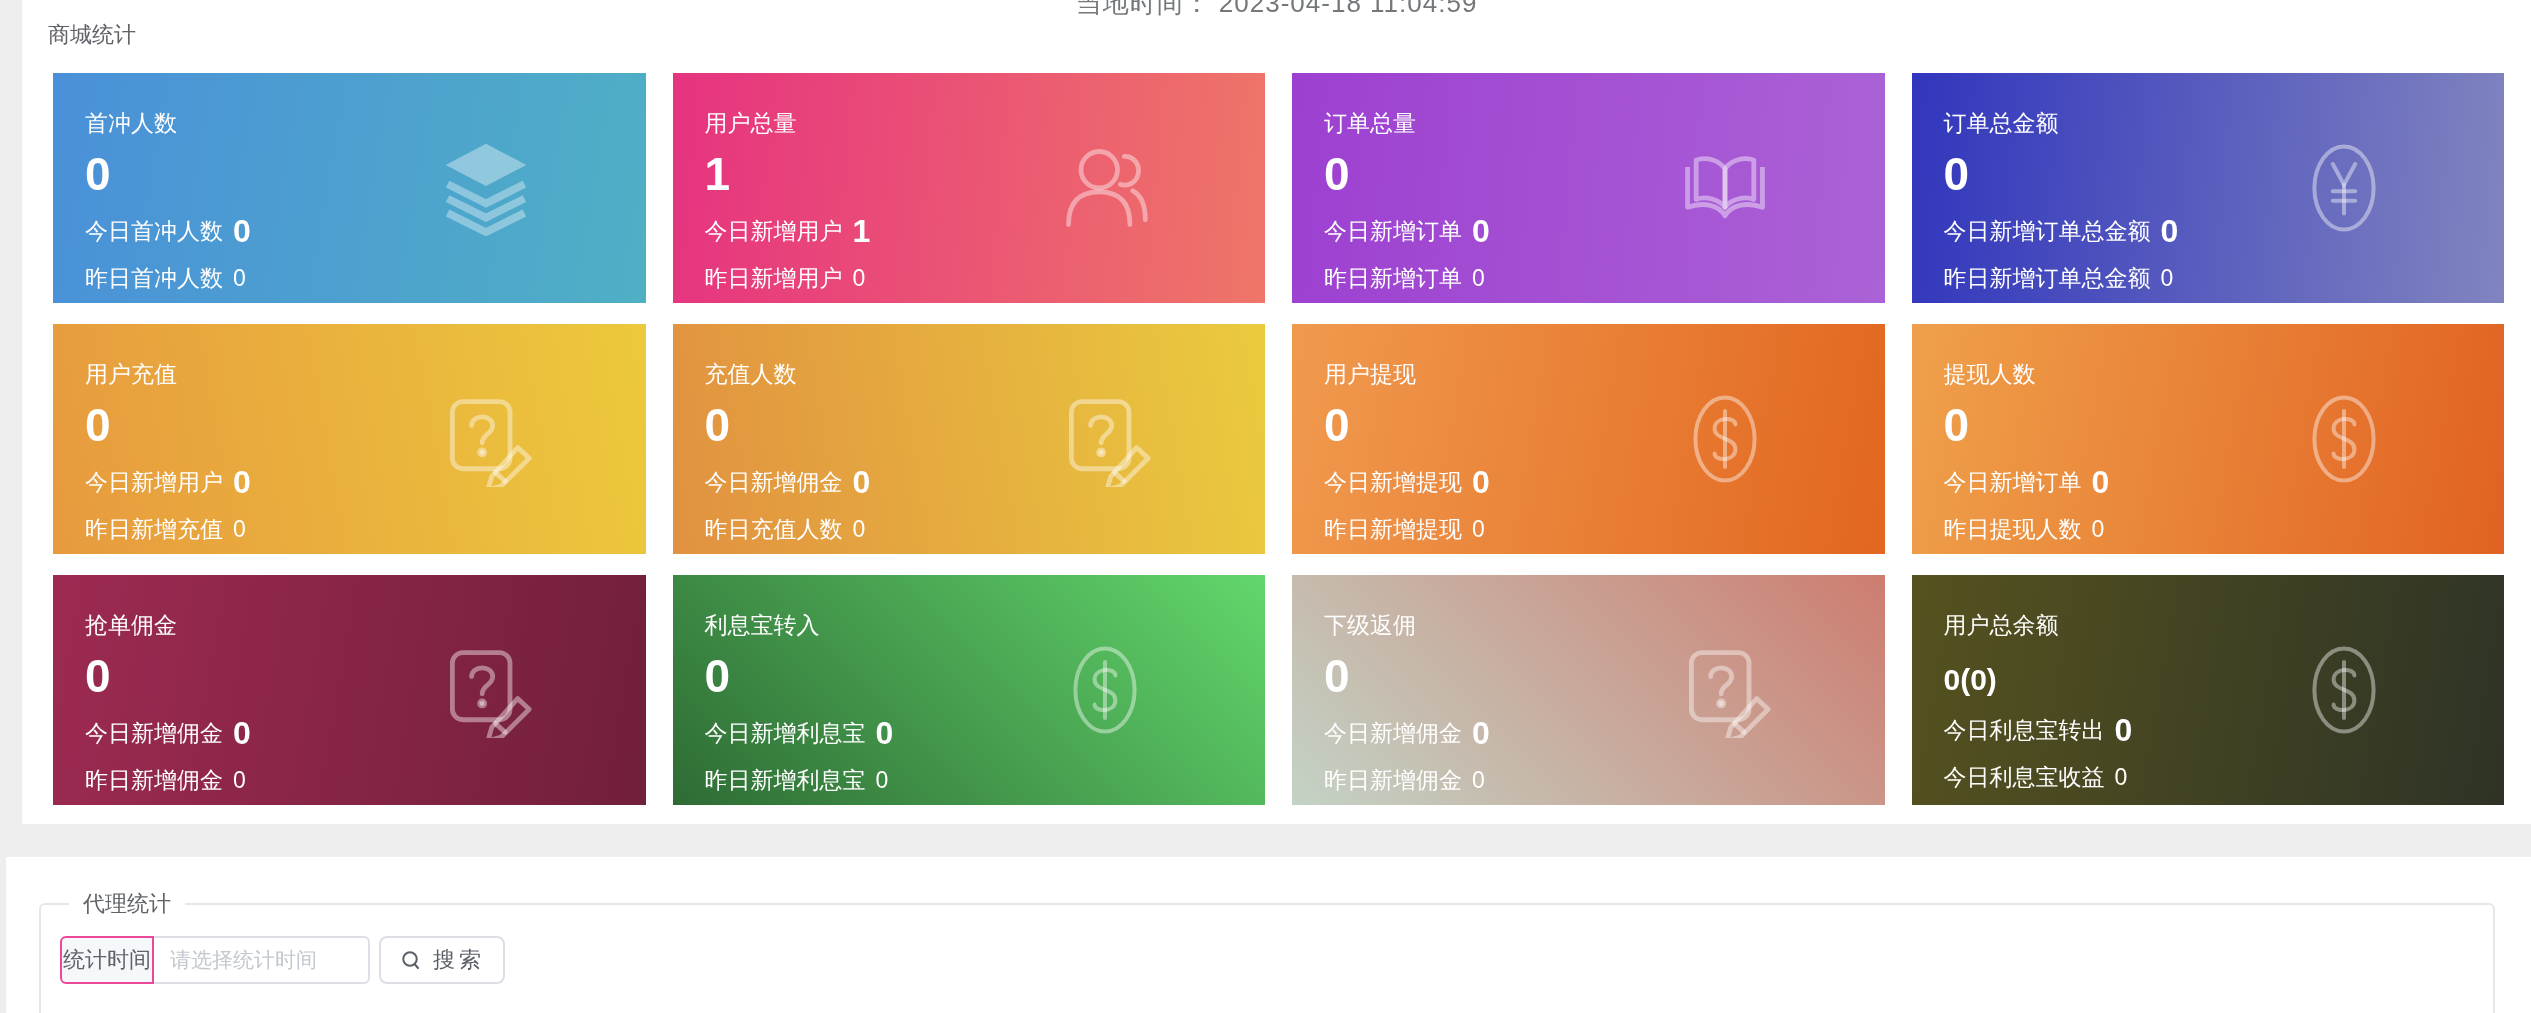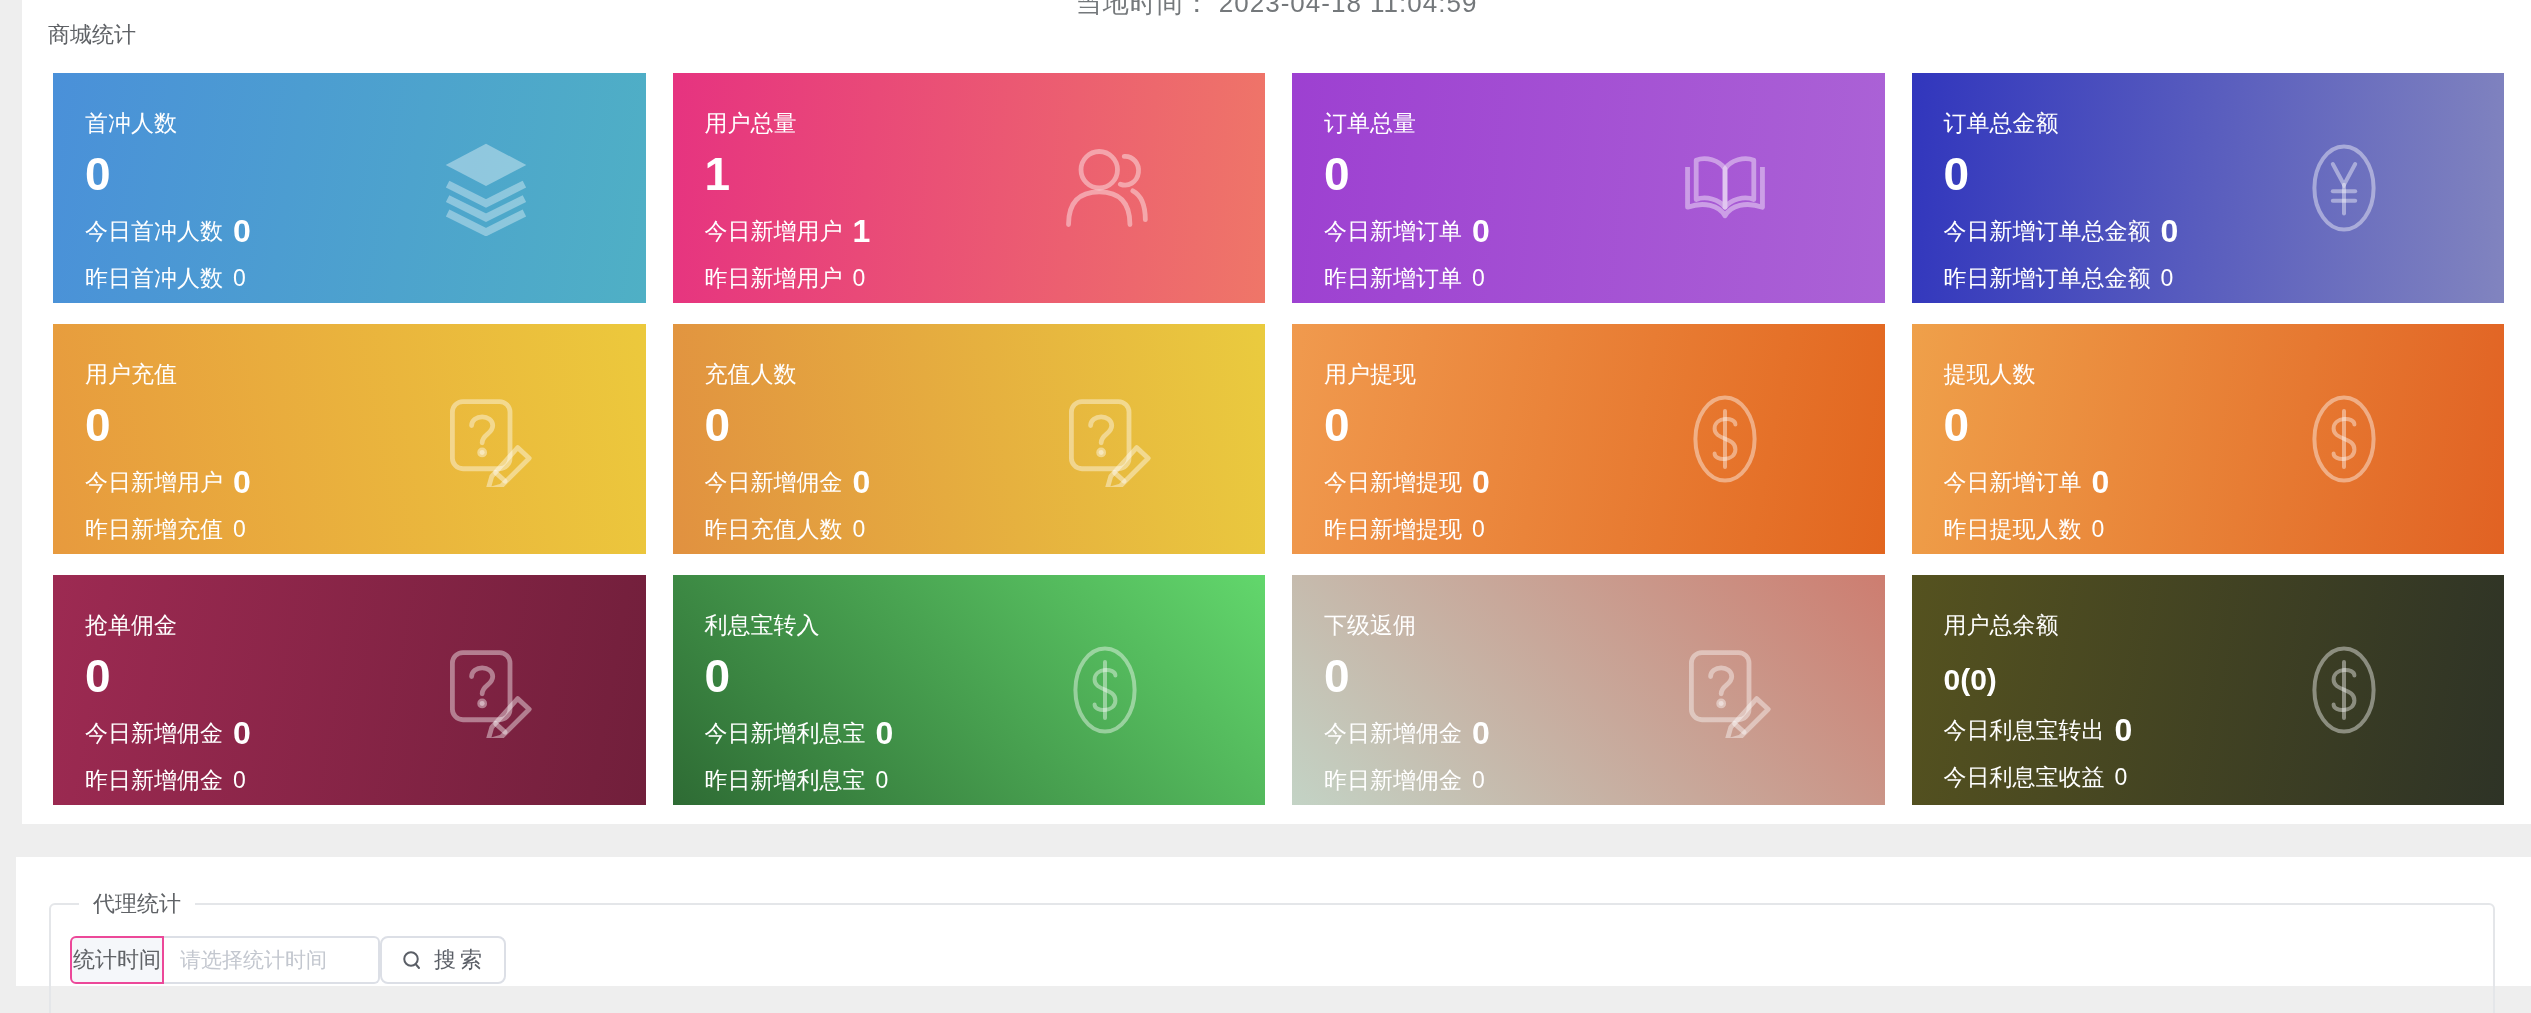--- a/index.html
+++ b/index.html
@@ -20,33 +20,33 @@
   .card-value.small{font-size:30px;margin-top:22px;line-height:1.1;}
   .card-line{font-size:23px;margin:15px 0 0 32px;line-height:1.2;}
   .card-line .num{font-size:32px;font-weight:bold;margin-left:10px;vertical-align:-3px;}
   .card-line.yesterday .num{font-size:23px;font-weight:normal;vertical-align:0;}
   .card-icon{position:absolute;right:112px;top:50%;transform:translateY(-50%);
              width:96px;height:96px;color:rgba(255,255,255,0.42);}
 
   
 
   
-  .agent-panel{position:absolute;left:16px;top:857px;right:0;height:129px;background:#ffffff;}
+  .agent-panel{position:absolute;left:6px;top:857px;right:0;height:156px;background:#ffffff;}
   .agent-fieldset{position:absolute;left:33px;top:32px;right:36px;height:190px;
                   border:2px solid #e4e6e9;border-radius:6px;margin:0;padding:0;}
   .agent-fieldset legend{margin-left:28px;padding:0 14px;font-size:22px;color:#5f6266;}
   .form-row{position:absolute;left:54px;top:79px;display:flex;align-items:stretch;height:48px;}
   .field-label{box-sizing:border-box;width:94px;background:#f5f7fa;border:2px solid #ec4899;
                border-radius:6px 0 0 6px;display:flex;align-items:center;justify-content:center;
                font-size:22px;color:#5f6266;white-space:nowrap;}
   .field-input{box-sizing:border-box;width:216px;border:2px solid #dcdfe6;border-left:none;
                border-radius:0 6px 6px 0;padding:0 16px;font-size:21px;color:#14532d;outline:none;
                font-family:inherit;}
   .field-input::placeholder{color:#c3c7cf;}
-  .search-btn{margin-left:0;box-sizing:border-box;height:48px;background:#ffffff;
+  .search-btn{margin-left:9px;box-sizing:border-box;height:48px;background:#ffffff;
               border:2px solid #dcdfe6;border-radius:8px;display:flex;align-items:center;
               gap:9px;padding:0 18px;font-size:22px;color:#5a5e66;cursor:pointer;font-family:inherit;
               letter-spacing:4px;}
   .search-btn svg{width:25px;height:25px;flex:0 0 auto;}
   .svg-defs{position:absolute;width:0;height:0;overflow:hidden;}
 </style>
 </head>
 <body>
 
 <svg class="svg-defs" xmlns="http://www.w3.org/2000/svg">

